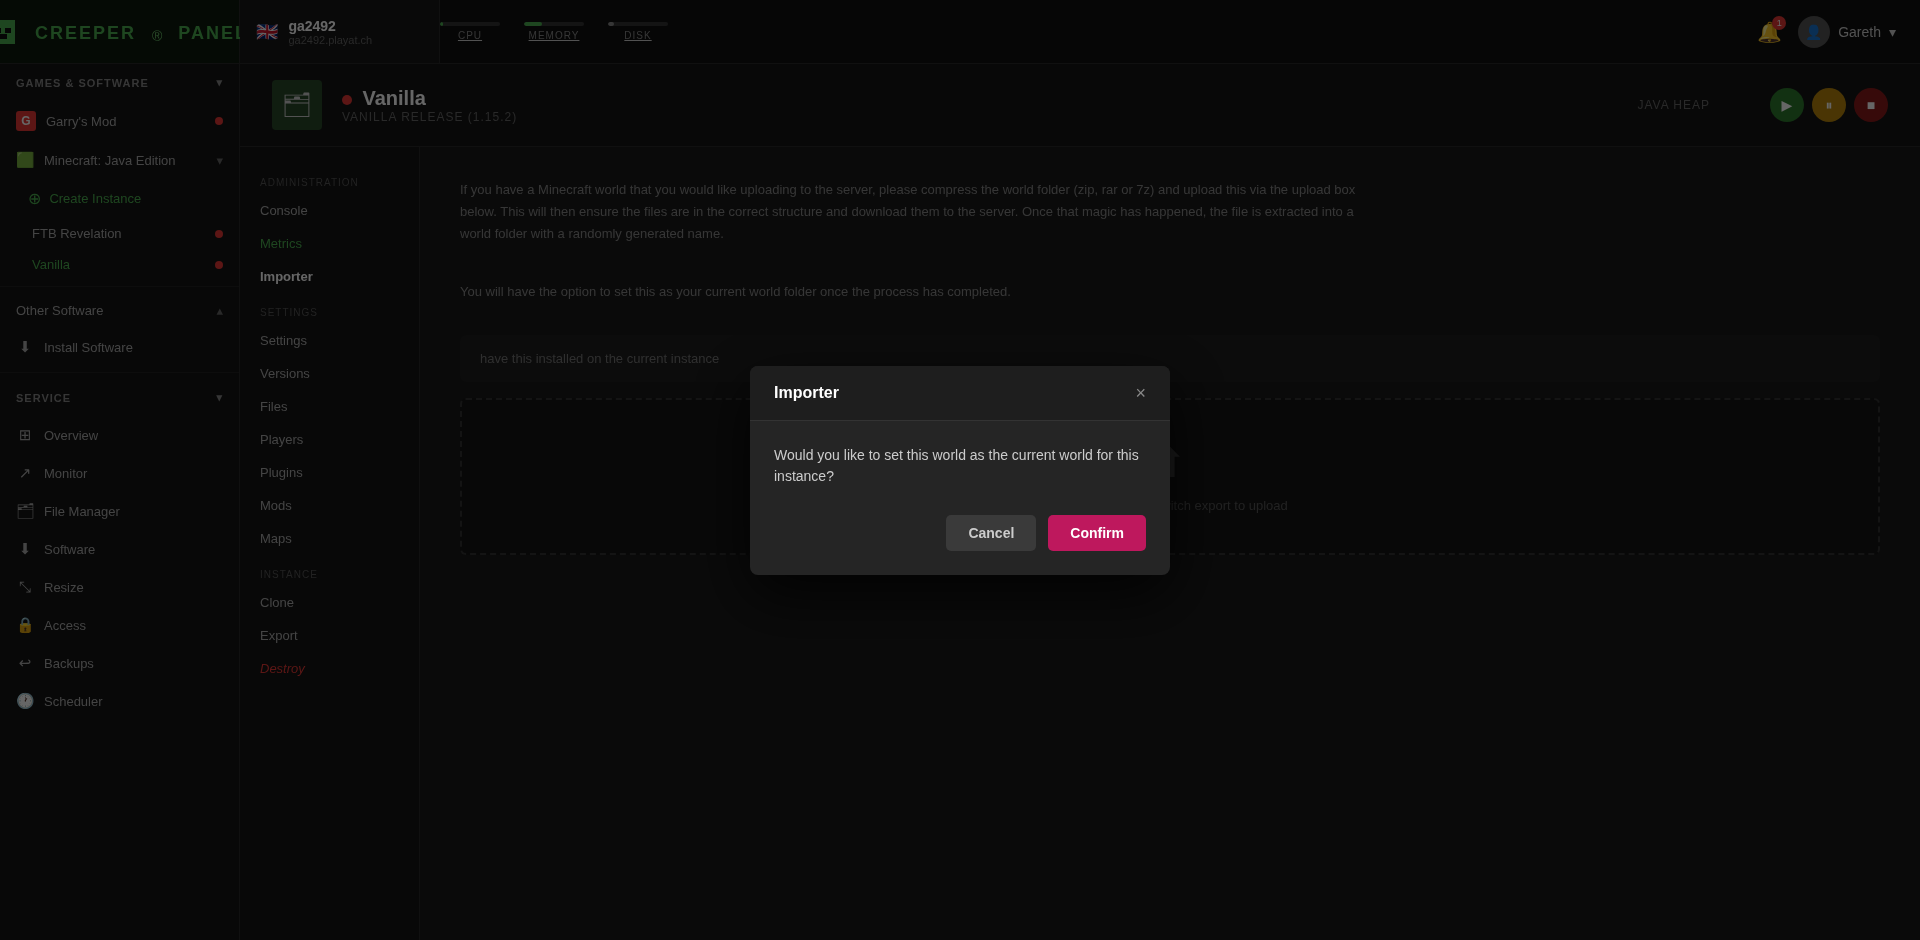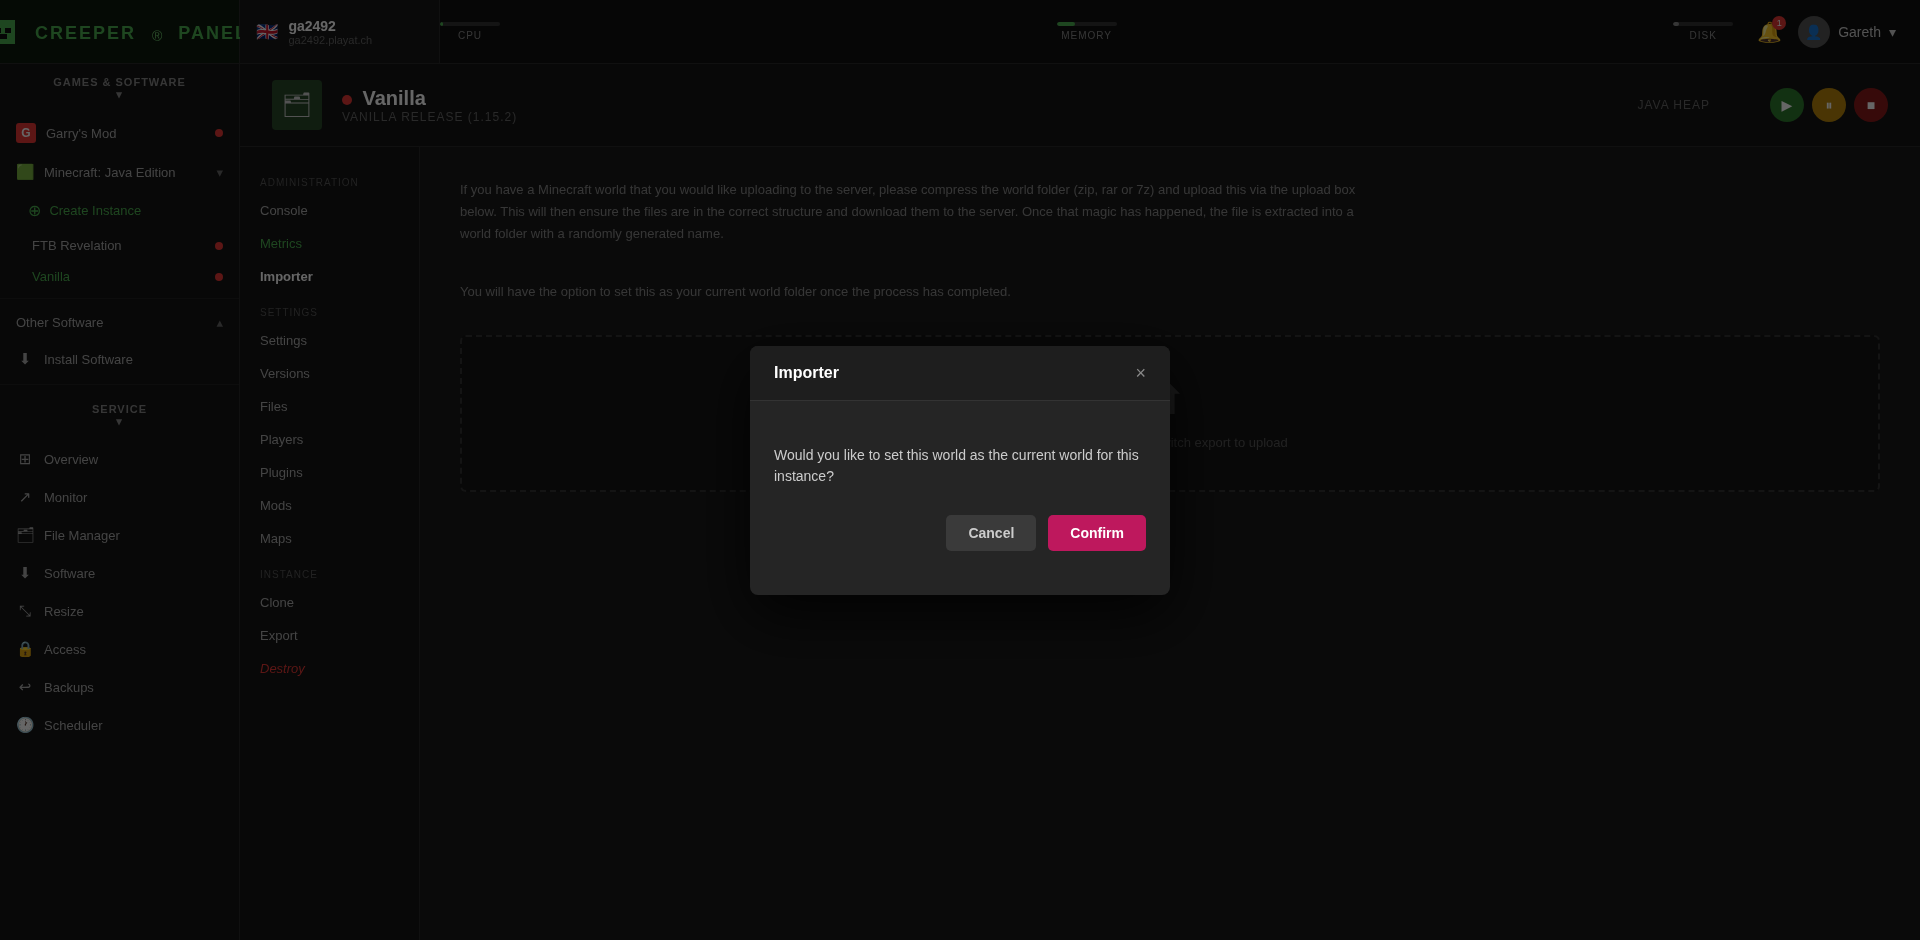--- a/index.html
+++ b/index.html
@@ -52,22 +52,23 @@
       font-weight: 600;
     }
     .server-sub {
       color: #666;
       font-size: 11px;
     }
     .topbar-stats {
       flex: 1;
       display: flex;
       align-items: center;
-      justify-content: space-between;
-      gap: 64px;
+      justify-content: flex-start;
+      gap: 24px;
+      text-decoration: underline;
     }
     .stat-item {
       text-align: center;
     }
     .stat-bar {
       width: 60px;
       height: 4px;
       background: #333;
       border-radius: 2px;
       margin-bottom: 4px;
@@ -143,21 +144,20 @@
       display: flex;
       align-items: center;
       justify-content: space-between;
       padding: 12px 16px;
       color: #888;
       font-size: 11px;
       font-weight: 700;
       letter-spacing: 1px;
       text-transform: uppercase;
       cursor: pointer;
-      flex-direction: column;
     }
     .sidebar-item {
       display: flex;
       align-items: center;
       padding: 10px 16px;
       color: #aaa;
       font-size: 13px;
       cursor: pointer;
       gap: 10px;
       position: relative;
@@ -358,21 +358,21 @@
     }
     .modal-close {
       color: #888;
       font-size: 18px;
       cursor: pointer;
       background: none;
       border: none;
       line-height: 1;
     }
     .modal-body {
-      padding: 44px 24px;
+      padding: 24px 24px;
     }
     .modal-text {
       color: #ccc;
       font-size: 14px;
       line-height: 1.5;
       margin-bottom: 28px;
     }
     .modal-actions {
       display: flex;
       justify-content: flex-end;
@@ -588,20 +588,23 @@
       <div class="admin-nav-label">INSTANCE</div>
       <div class="admin-nav-item">Clone</div>
       <div class="admin-nav-item">Export</div>
       <div class="admin-nav-item danger">Destroy</div>
     </div>
 
     <div class="content-area">
       <div class="content-description">If you have a Minecraft world that you would like uploading to the server, please compress the world folder (zip, rar or 7z) and upload this via the upload box below. This will then ensure the files are in the correct structure and download them to the server. Once that magic has happened, the file is extracted into a world folder with a randomly generated name.</div>
       <div class="content-description" style="margin-bottom:32px;">You will have the option to set this as your current world folder once the process has completed.</div>
 
+      <div style="background:#1e1e1e;border-radius:6px;padding:16px 20px;margin-bottom:16px;color:#777;font-size:13px;">
+        <span>have this installed on the current instance</span>
+      </div>
 
       <div class="upload-box">
         <div style="font-size:40px;margin-bottom:12px;color:#444;">⬆</div>
         <div>Click or drag your twitch export to upload</div>
       </div>
     </div>
   </div>
 
 </div>
 

